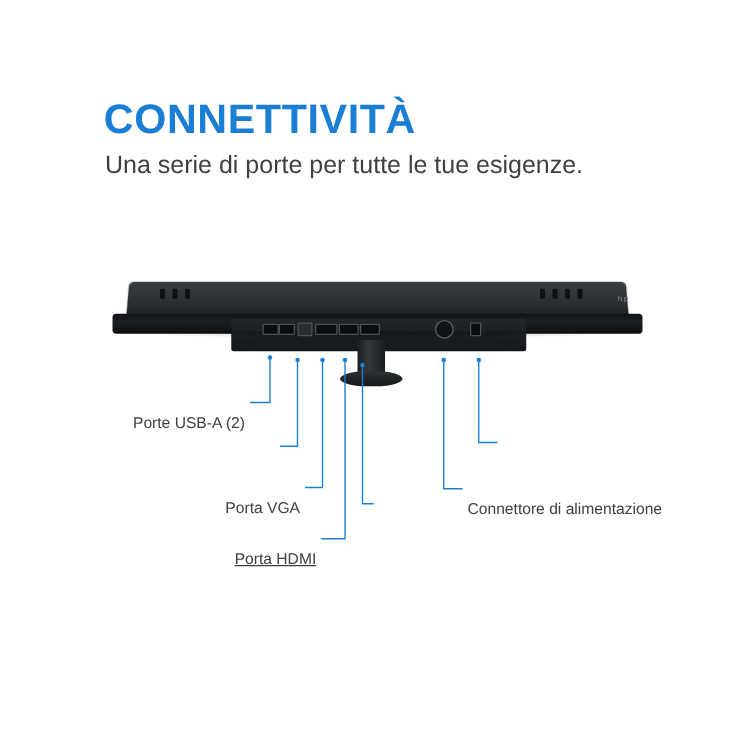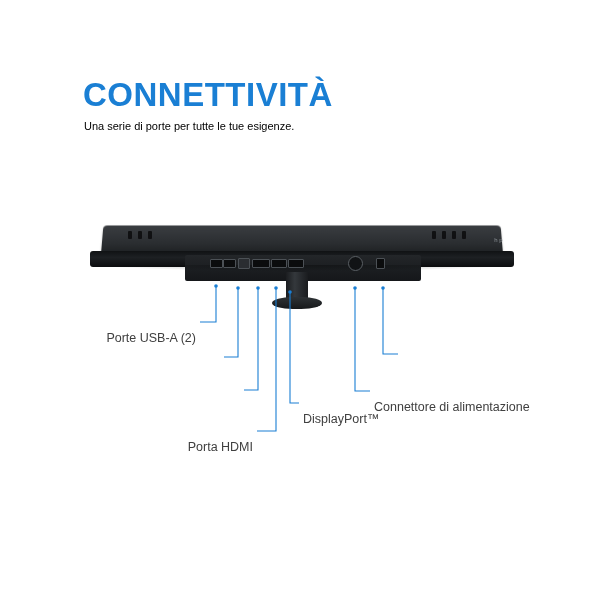--- a/index.html
+++ b/index.html
@@ -26,22 +26,22 @@
     font-size: 33px;
     font-weight: bold;
     letter-spacing: 0.5px;
     color: #1a7fd4;
     line-height: 1;
   }
   .subhead {
     position: absolute;
     left: 84px;
     top: 120px;
-    font-size: 11px;
-    color: #000000;
+    font-size: 20px;
+    color: #404040;
     line-height: 1.2;
   }
 
   
   .monitor {
     position: absolute;
     left: 80px;
     top: 225px;
     width: 440px;
     height: 95px;
@@ -214,27 +214,27 @@
       <circle cx="355" cy="288" r="1.8"></circle>
       <circle cx="383" cy="288" r="1.8"></circle>
     </g>
   </svg>
 
   <div class="callout left" style="left:20px; top:315px; width:176px;">
     <span>Porte USB-A (2)</span>
   </div>
 
 
-
-  <div class="callout left" style="left:70px; top:424px; width:183px;">
+  <div class="callout left" style="left:60px; top:383px; width:180px;">
+    <span>Porta VGA</span>
+  </div>
+
+  <div class="callout left" style="left:70px; top:424px; width:183px;text-decoration:underline;">
     <span>Porta HDMI</span>
   </div>
 
-  <div class="callout right" style="left:303px; top:396px; width:150px;">
-    <span>DisplayPort™</span>
-  </div>
 
 
   <div class="callout right" style="left:374px; top:384px; width:200px;">
     <span>Connettore di alimentazione</span>
   </div>
 
 </div>
 
 </body></html>

